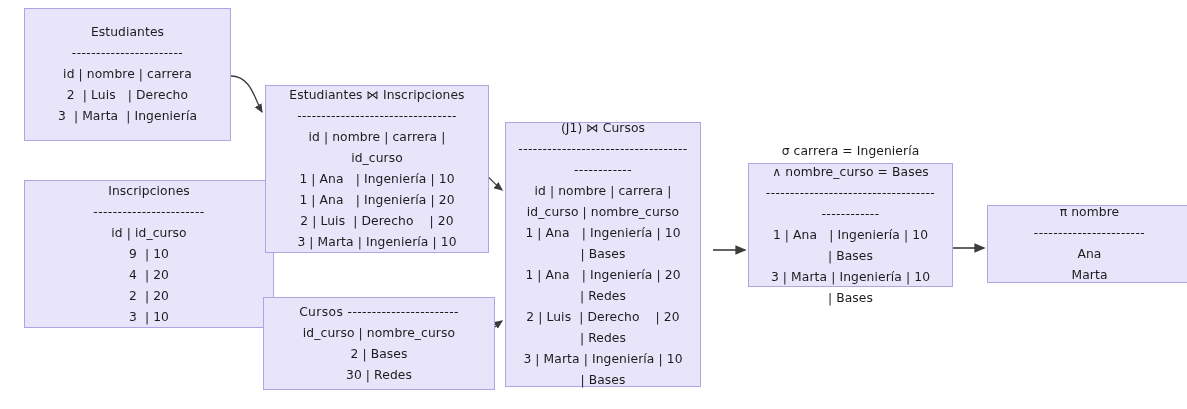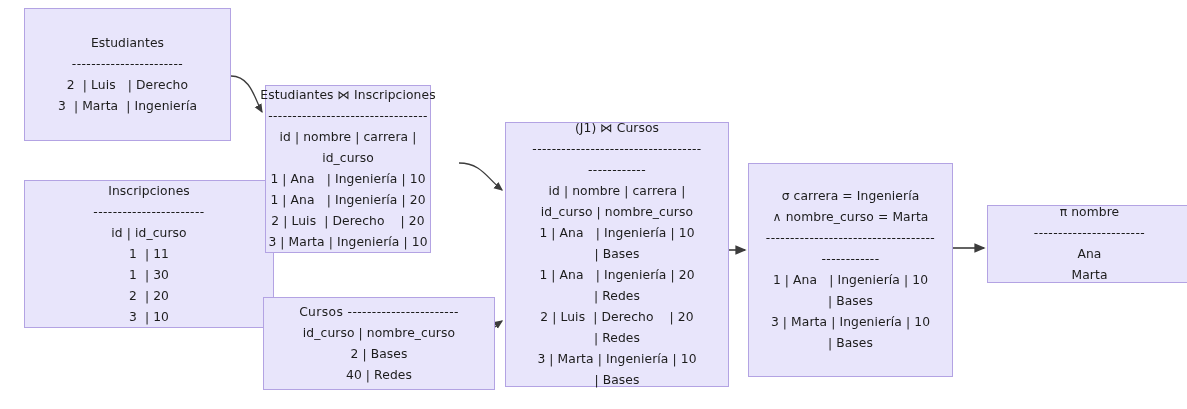--- a/index.html
+++ b/index.html
@@ -43,23 +43,23 @@
     left: 0; top: 0;
     width: 1187px;
     height: 409px;
     pointer-events: none;
   }
 
   
   #node-estudiantes   { left: 9px;   top: 8px;   width: 207px; height: 133px; }
   #node-inscripciones { left: 9px;   top: 180px; width: 250px; height: 148px; }
   #node-cursos        { left: 248px; top: 297px; width: 232px; height: 93px;  }
-  #node-join1         { left: 250px; top: 85px;  width: 166px; height: 168px; }
-  #node-join2         { left: 490px; top: 122px; width: 224px; height: 265px; }
-  #node-select        { left: 733px; top: 163px; width: 205px; height: 214px; }
+  #node-join1         { left: 250px; top: 85px;  width: 224px; height: 168px; }
+  #node-join2         { left: 490px; top: 122px; width: 196px; height: 265px; }
+  #node-select        { left: 733px; top: 163px; width: 205px; height: 124px; }
   #node-project       { left: 972px; top: 205px; width: 205px; height: 78px;  }
 </style>
 </head>
 <body>
 
 <div id="canvas">
 
   <svg id="edges" viewBox="0 0 1187 409" xmlns="http://www.w3.org/2000/svg">
     <defs>
       <marker id="arrowhead" markerWidth="7" markerHeight="7" refX="6" refY="3" orient="auto" markerUnits="strokeWidth">
@@ -70,39 +70,40 @@
     <path d="M216,259 C 236,259 240,245 247,238" fill="none" stroke="#3c3c3c" stroke-width="1.3" marker-end="url(#arrowhead)"></path>
     <path d="M444,163 C 466,163 472,178 487,190" fill="none" stroke="#3c3c3c" stroke-width="1.3" marker-end="url(#arrowhead)"></path>
     <path d="M448,345 C 468,345 474,330 487,321" fill="none" stroke="#3c3c3c" stroke-width="1.3" marker-end="url(#arrowhead)"></path>
     <path d="M698,250 L730,250" fill="none" stroke="#3c3c3c" stroke-width="1.6" marker-end="url(#arrowhead)"></path>
     <path d="M938,248 L969,248" fill="none" stroke="#3c3c3c" stroke-width="1.6" marker-end="url(#arrowhead)"></path>
   </svg>
 
   <div class="node" id="node-estudiantes">
     <span class="ln">Estudiantes</span>
     <span class="ln dash">-----------------------</span>
+    <span class="ln">id | nombre | carrera</span>
     <span class="ln">2  | Luis   | Derecho</span>
     <span class="ln">3  | Marta  | Ingeniería</span>
   </div>
 
   <div class="node" id="node-inscripciones">
     <span class="ln">Inscripciones</span>
     <span class="ln dash">-----------------------</span>
     <span class="ln">id | id_curso</span>
-    <span class="ln">1  | 11</span>
-    <span class="ln">1  | 30</span>
+    <span class="ln">9  | 10</span>
+    <span class="ln">4  | 20</span>
     <span class="ln">2  | 20</span>
     <span class="ln">3  | 10</span>
   </div>
 
   <div class="node" id="node-cursos">
     <span class="ln dash">Cursos -----------------------</span>
     <span class="ln">id_curso | nombre_curso</span>
     <span class="ln">2 | Bases</span>
-    <span class="ln">40 | Redes</span>
+    <span class="ln">30 | Redes</span>
   </div>
 
   <div class="node" id="node-join1">
     <span class="ln">Estudiantes ⋈ Inscripciones</span>
     <span class="ln dash">---------------------------------</span>
     <span class="ln">id | nombre | carrera |</span>
     <span class="ln">id_curso</span>
     <span class="ln">1 | Ana   | Ingeniería | 10</span>
     <span class="ln">1 | Ana   | Ingeniería | 20</span>
     <span class="ln">2 | Luis  | Derecho    | 20</span>
@@ -120,21 +121,21 @@
     <span class="ln">1 | Ana   | Ingeniería | 20</span>
     <span class="ln">| Redes</span>
     <span class="ln">2 | Luis  | Derecho    | 20</span>
     <span class="ln">| Redes</span>
     <span class="ln">3 | Marta | Ingeniería | 10</span>
     <span class="ln">| Bases</span>
   </div>
 
   <div class="node" id="node-select">
     <span class="ln">σ carrera = Ingeniería</span>
-    <span class="ln">∧ nombre_curso = Marta</span>
+    <span class="ln">∧ nombre_curso = Bases</span>
     <span class="ln dash">-----------------------------------</span>
     <span class="ln dash">------------</span>
     <span class="ln">1 | Ana   | Ingeniería | 10</span>
     <span class="ln">| Bases</span>
     <span class="ln">3 | Marta | Ingeniería | 10</span>
     <span class="ln">| Bases</span>
   </div>
 
   <div class="node" id="node-project">
     <span class="ln">π nombre</span>

